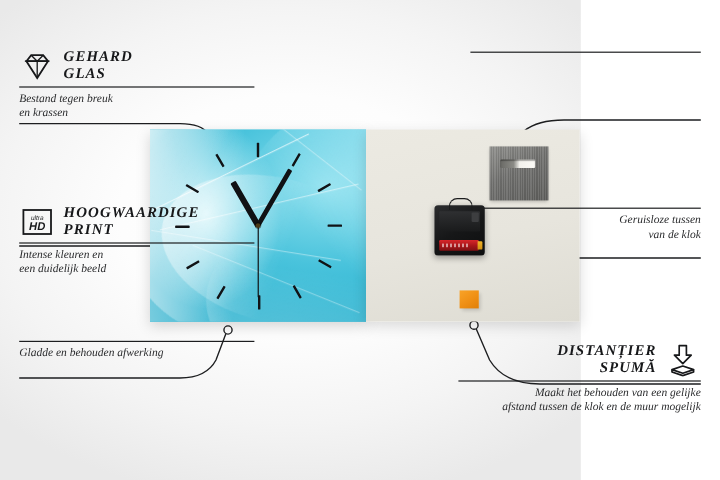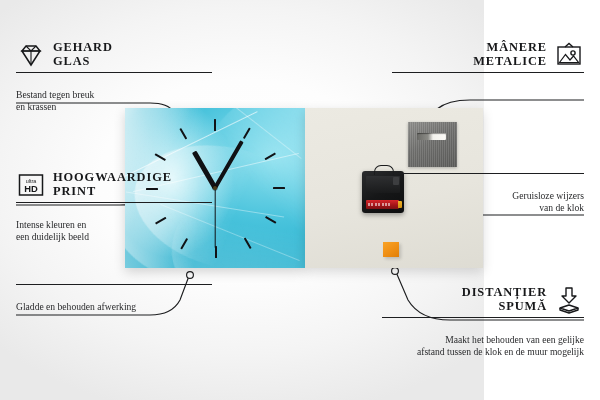--- a/index.html
+++ b/index.html
@@ -5,20 +5,21 @@
   html,body{margin:0;padding:0;}
   body{
     width:600px;height:400px;overflow:hidden;
     font-family:"Liberation Serif", serif;
     background:#ffffff;
   }
   #stage{
     position:relative;width:484px;height:400px;
     background:
       radial-gradient(ellipse 70% 60% at 50% 45%, #ffffff 0%, #fdfdfd 42%, #f4f4f4 72%, #e9e9e9 100%);
+    font-style: italic;
   }
   
   #wires{position:absolute;left:0;top:0;width:600px;height:400px;pointer-events:none;}
 
   
   .feat{position:absolute;}
   .feat .head{display:flex;align-items:center;gap:7px;}
   .feat.right .head{flex-direction:row;justify-content:flex-end;}
   .ficon{width:30px;height:29px;flex:0 0 30px;display:flex;align-items:center;justify-content:flex-start;}
   .ftitle{
@@ -26,21 +27,21 @@
     font-weight:700;font-size:12.4px;line-height:13.5px;
     letter-spacing:.9px;color:#17181a;text-transform:uppercase;
     white-space:pre-line;
   }
   .feat.left .ftitle{text-align:left;}
   .feat.right .ftitle{text-align:right;}
   .rule{height:1px;background:#1d1e20;margin-top:3px;}
   .fdesc{
     font-family:"Liberation Serif", serif;
     font-size:9.6px;line-height:11.6px;color:#2a2b2d;
-    margin-top:16px;white-space:pre-line;
+    margin-top:4px;white-space:pre-line;
   }
   .feat.right .fdesc{text-align:right;}
 
   
   #f-glass{left:16px;top:40px;width:196px;}
   #f-print{left:16px;top:170px;width:196px;}
   #f-edges{left:16px;top:281px;width:196px;}
   
   #f-hooks{left:392px;top:40px;width:192px;}
   #f-mech{left:392px;top:170px;width:192px;}
@@ -258,38 +259,26 @@
     <div class="fdesc">Intense kleuren en
 een duidelijk beeld</div>
   </div>
 
   <div class="feat left" id="f-edges">
     <div class="rule"></div>
     <div class="fdesc">Gladde en behouden afwerking</div>
   </div>
 
   <div class="feat right" id="f-hooks">
-    <div class="head">
-      <div class="ftitle">MÂNERE
-METALICE</div>
-      <span class="ficon">
-        <svg viewBox="0 0 30 28" width="30" height="28" fill="none" stroke="#17181a" stroke-width="1.4">
-          <path d="M11 6 L15 2.5 L19 6"></path>
-          <rect x="4" y="6" width="22" height="17"></rect>
-          <circle cx="19" cy="12" r="2.1"></circle>
-          <path d="M5.5 21.5 L11.5 13.5 L16 19 L19.5 15 L24.5 21.5 Z" stroke-width="1.2"></path>
-        </svg>
-      </span>
-    </div>
     <div class="rule"></div>
   </div>
 
   <div class="feat right" id="f-mech">
     <div class="rule"></div>
-    <div class="fdesc">Geruisloze wijzers
+    <div class="fdesc">Geruisloze tussen
 van de klok</div>
   </div>
 
   <div class="feat right" id="f-spacer">
     <div class="head">
       <div class="ftitle">DISTANȚIER
 SPUMĂ</div>
       <span class="ficon">
         <svg viewBox="0 0 30 28" width="30" height="28" fill="none" stroke="#17181a" stroke-width="1.4">
           <path d="M12 2 h6 v8 h4 l-7 7 -7 -7 h4 Z" stroke-linejoin="round"></path>

